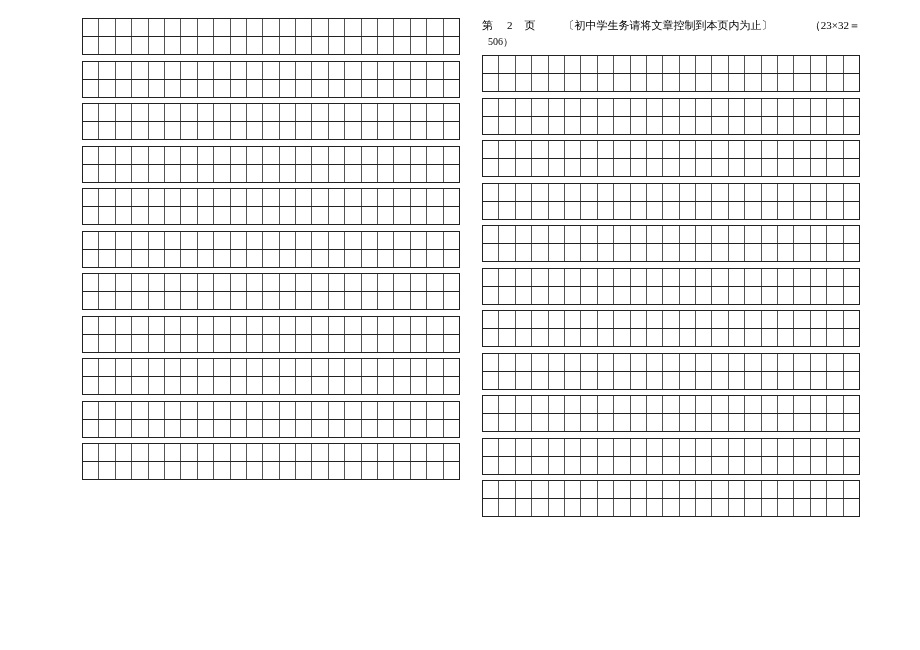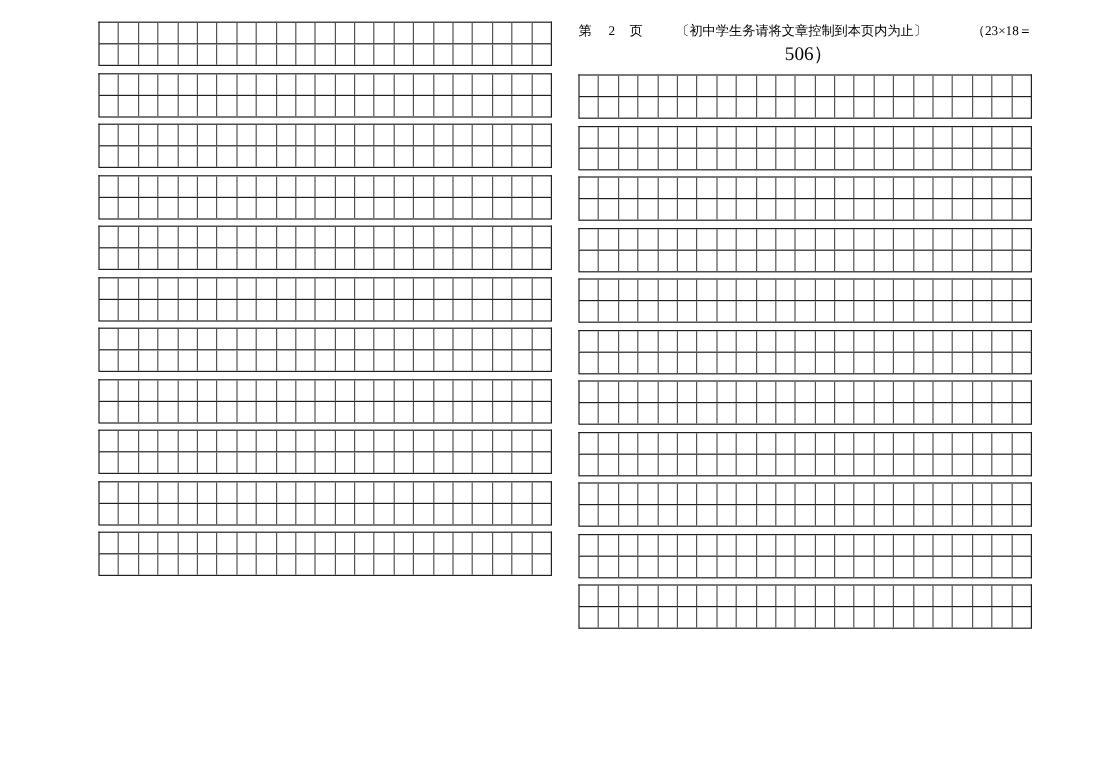--- a/index.html
+++ b/index.html
@@ -32,24 +32,23 @@
     margin-bottom: 2px;
     white-space: nowrap;
   }
   .header-line .page-prefix { letter-spacing: 2px; }
   .header-line .page-num { padding: 0 2px; }
   .header-line .page-suffix { letter-spacing: 2px; }
   .header-line .note { margin-left: 16px; }
   .header-line .formula { margin-left: auto; }
 
   .count-line {
-    font-size: 16px;
+    font-size: 10px;
     margin-bottom: 6px;
     padding-left: 6px;
-    text-align: center;
   }
 
   .grid {
     display: flex;
     flex-direction: column;
   }
   .group {
     display: flex;
     flex-direction: column;
     margin-bottom: 5.5px;
@@ -649,21 +648,21 @@
         </div>
       </div>
   </div>
 
   <div class="column right-col">
     <div class="header-line">
       <span class="page-prefix">第</span>
       <span class="page-num">2</span>
       <span class="page-suffix">页</span>
       <span class="note">〔初中学生务请将文章控制到本页内为止〕</span>
-      <span class="formula">（23×18＝</span>
+      <span class="formula">（23×32＝</span>
     </div>
     <div class="count-line">506）</div>
     <div class="grid" id="right-grid">
         <div class="group">
           <div class="row">
             <div class="cell"></div>
             <div class="cell"></div>
             <div class="cell"></div>
             <div class="cell"></div>
             <div class="cell"></div>

